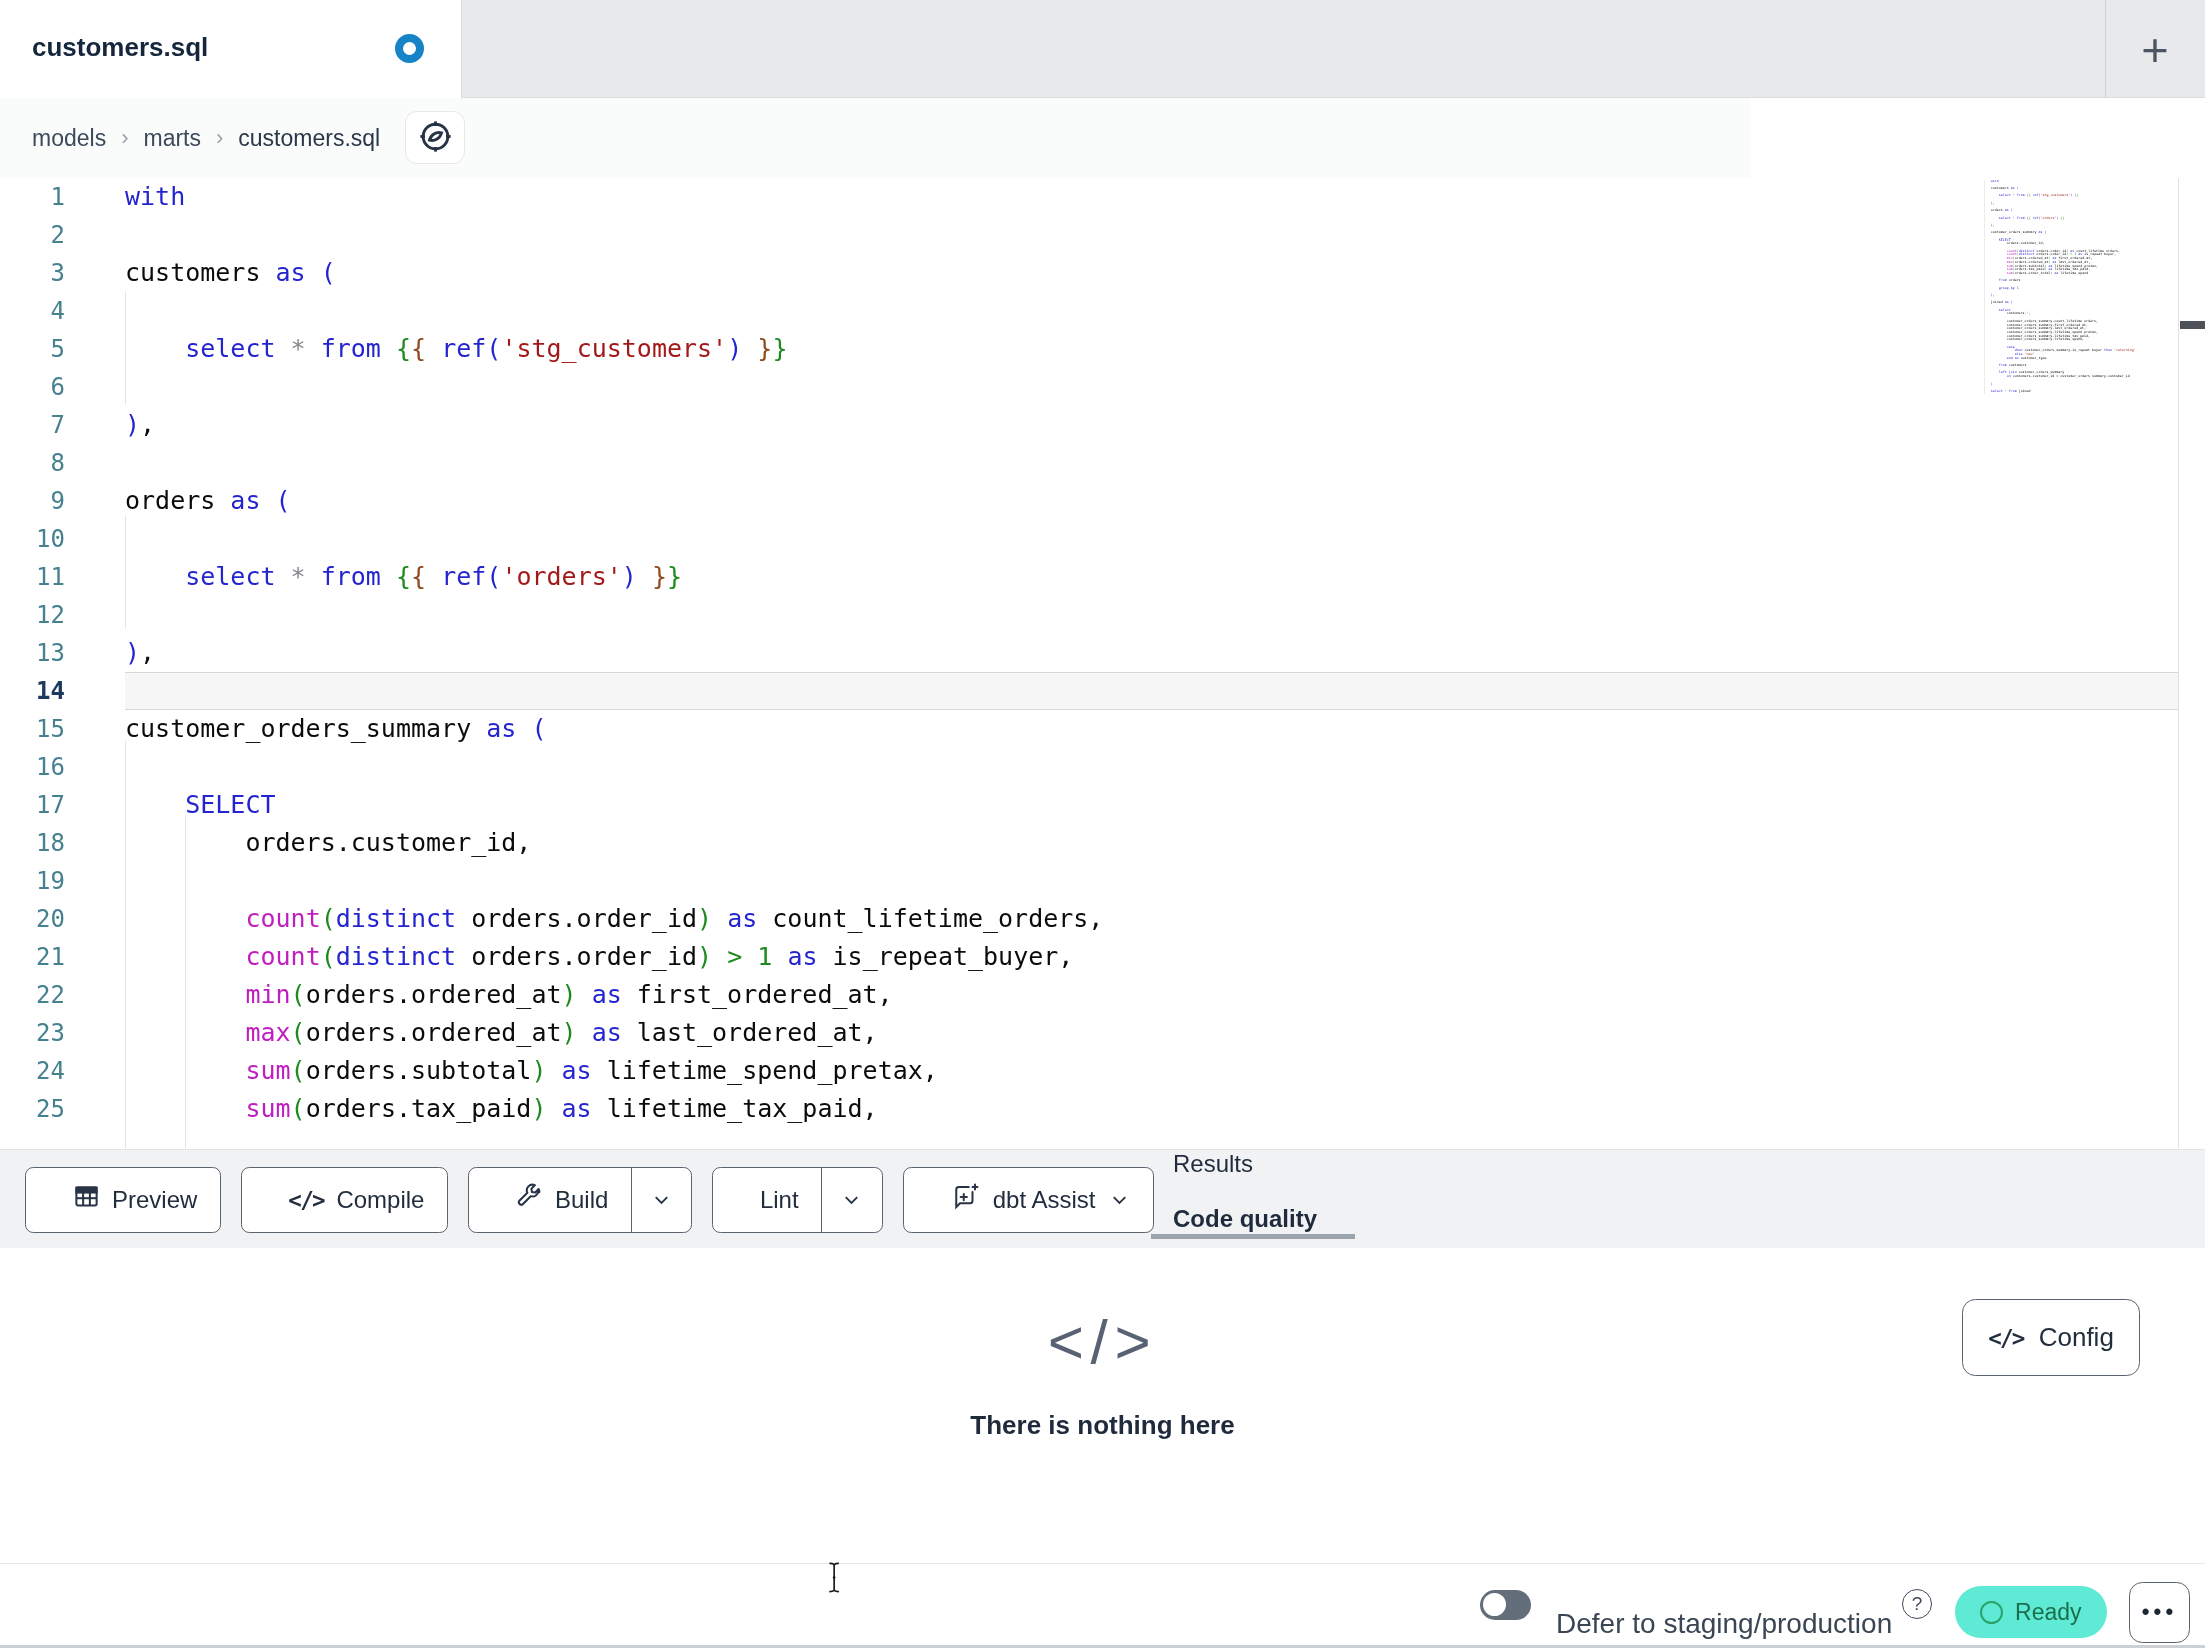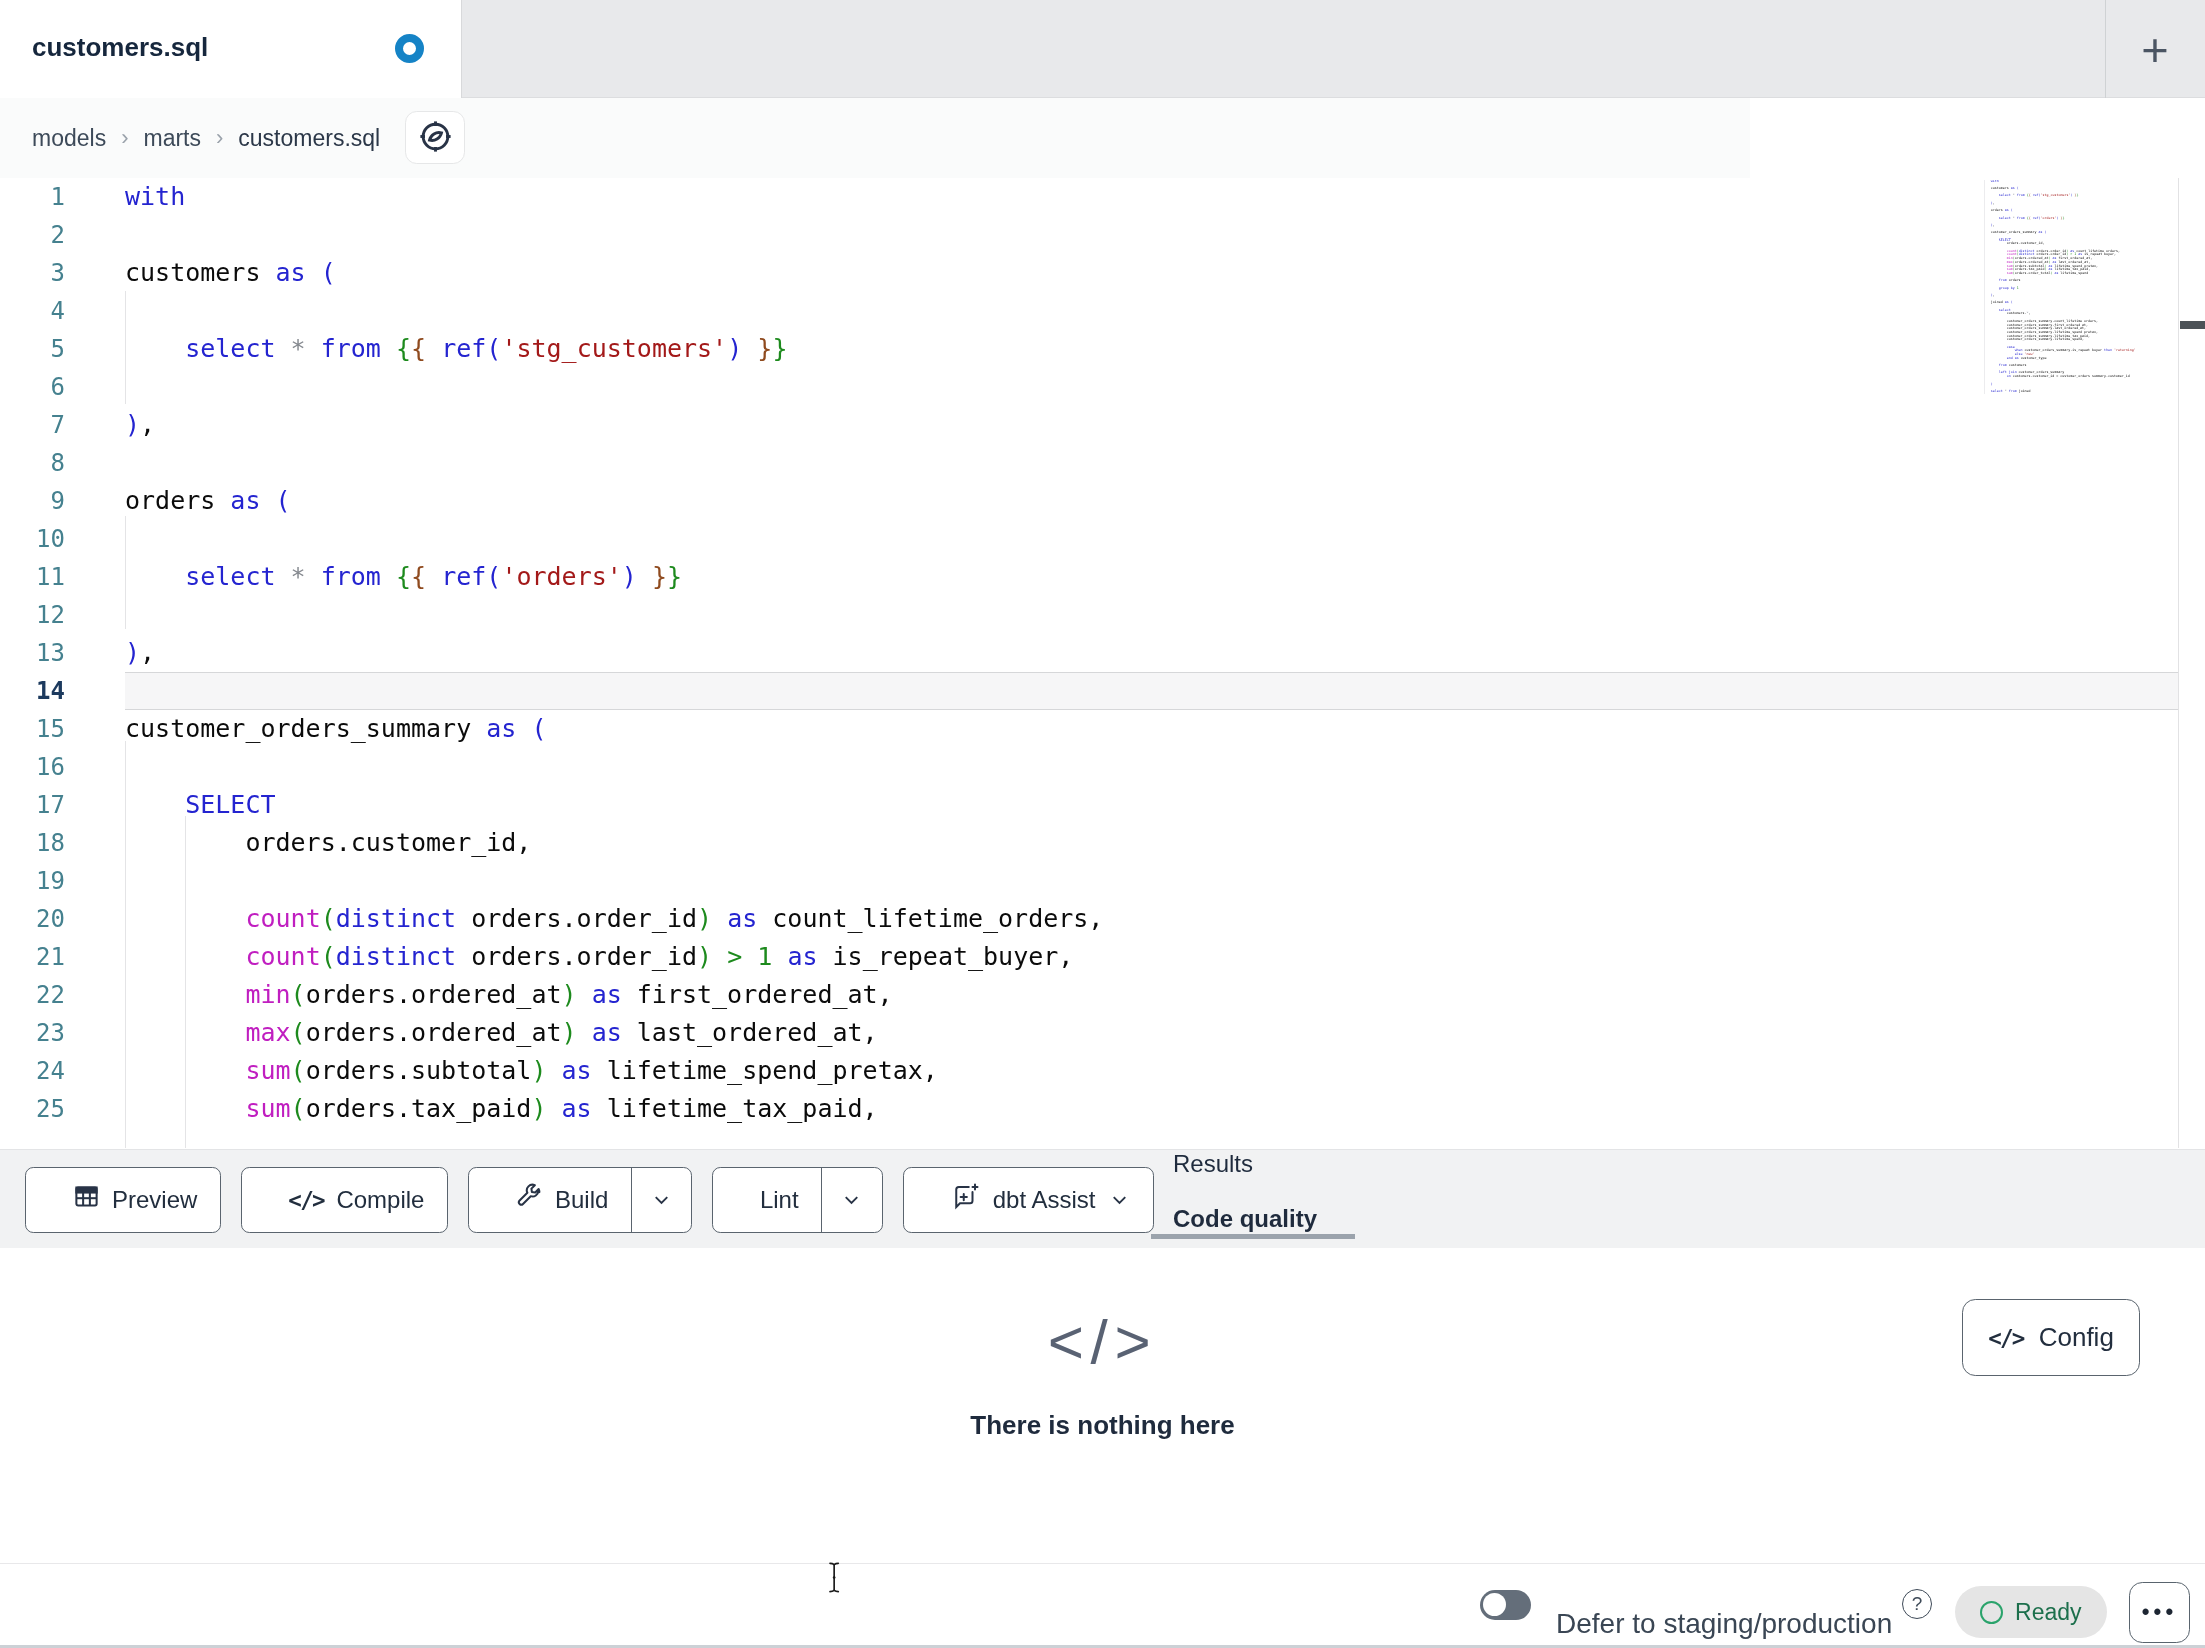--- a/index.html
+++ b/index.html
@@ -65,21 +65,21 @@
   .empty-sub { margin-top:18.3px; font-size:24px; color:#6a7380; }
   .config-btn { position:absolute; right:65px; top:51px; width:178px; height:77px; background:#ffffff; border:1.7px solid #5a646e; border-radius:13.3px; display:flex; align-items:center; justify-content:center; gap:15px; font-size:26px; color:#222e3e; cursor:pointer; font-family:"Liberation Sans",sans-serif; }
 
   
   .statusbar { position:absolute; left:0; top:1563px; width:2205px; height:85px; background:#ffffff; border-top:0.8px solid #e8e8ea; border-bottom:3.3px solid #ccd1d6; }
   .ibeam { position:absolute; left:825px; top:-5px; }
   .toggle { position:absolute; left:1480px; top:26px; width:51px; height:30px; background:#646e7a; border-radius:15px; cursor:pointer; }
   .toggle-knob { position:absolute; left:3.3px; top:3.3px; width:23px; height:23px; background:#ffffff; border-radius:50%; }
   .defer-label { position:absolute; left:1556px; top:44px; font-size:28px; color:#3a4654; }
   .help-icon { position:absolute; left:1902px; top:25px; width:30px; height:30px; border:1.7px solid #3e4a58; border-radius:50%; display:flex; align-items:center; justify-content:center; font-size:19px; color:#3e4a58; cursor:pointer; }
-  .ready-pill { position:absolute; left:1955px; top:22px; width:152px; height:52px; background:#e5e5e5; border-radius:26px; display:flex; align-items:center; justify-content:center; gap:11.7px; cursor:pointer; }
+  .ready-pill { position:absolute; left:1955px; top:22px; width:152px; height:52px; background:#5eead4; border-radius:26px; display:flex; align-items:center; justify-content:center; gap:11.7px; cursor:pointer; }
   .ready-circle { width:23px; height:23px; border:2.5px solid #2aa36b; border-radius:50%; }
   .ready-label { font-size:23px; color:#1c6f4c; }
   .dots-btn { position:absolute; left:2129px; top:17.5px; width:61px; height:61px; background:#ffffff; border:1.7px solid #59646e; border-radius:13.3px; display:flex; align-items:center; justify-content:center; cursor:pointer; font-size:22px; letter-spacing:4.2px; color:#1d2633; font-weight:bold; }
 </style>
 </head>
 <body>
 
 <div class="tabbar">
   <div class="tab-active">
     <span class="tab-title">customers.sql</span>

